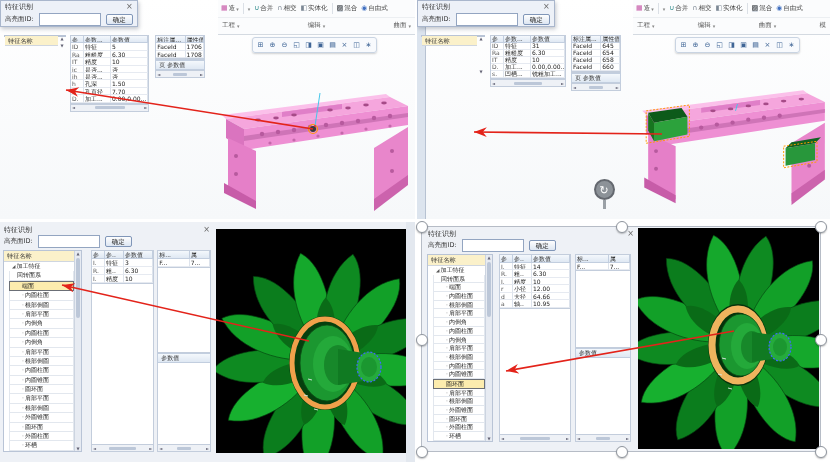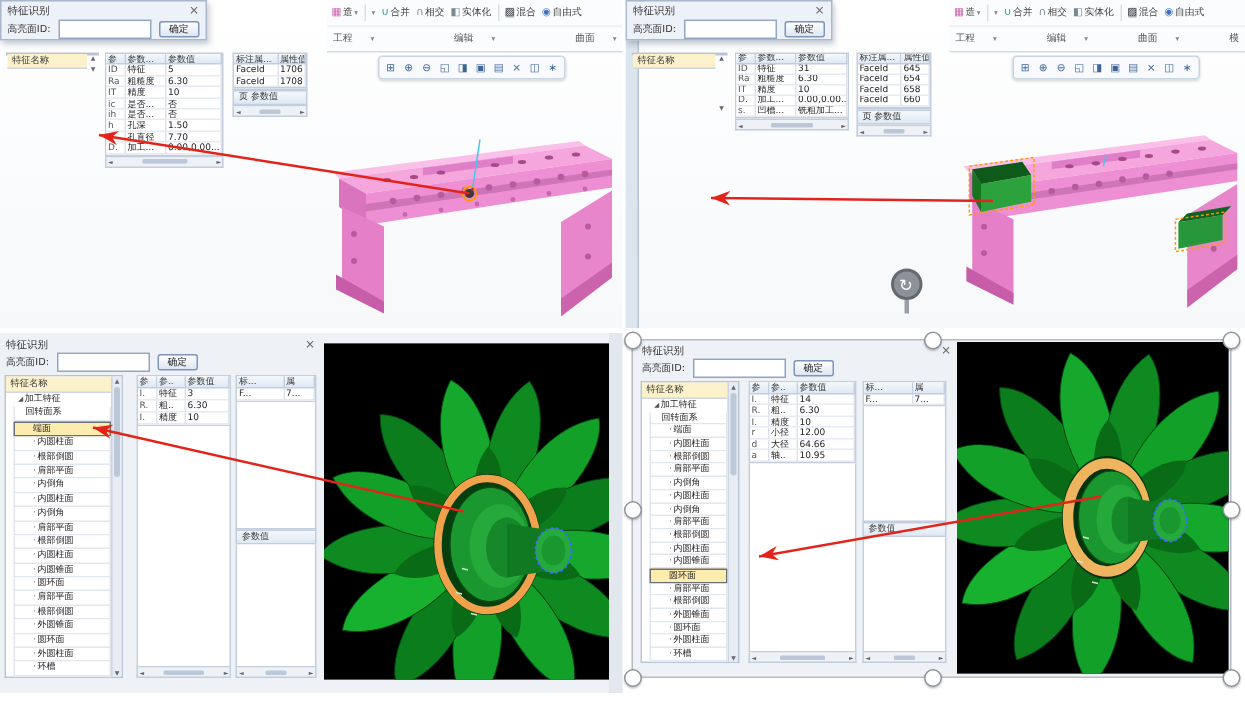--- a/index.html
+++ b/index.html
@@ -12,21 +12,21 @@
   #shot-br{left:421px;top:226px;width:400px;height:226px;background:#eef1f6;border:1px solid #b6bcc6;box-sizing:border-box}
   
   .ribbon{position:absolute;top:0;height:34px;border-bottom:1px solid #d4dae1;background:#fbfcfd;font-size:6.5px;color:#444}
   .r1{height:17px;display:flex;align-items:center;gap:4px;padding:0 3px;white-space:nowrap}
   .r2{height:15px;display:flex;align-items:center;justify-content:space-between;padding:0 4px;color:#555;border-top:1px solid #eceff2}
   .ritem{display:flex;align-items:center;gap:1px}
   .ric{font-size:7px;line-height:7px;color:#7b8794}
   .ric.teal{color:#2e8b8b}.ric.blue{color:#3f6fc0}.ric.dark{color:#333;background:#cfd6de;border-radius:1px}.ric.pink{color:#c75ca8}
   .sep{width:1px;height:11px;background:#dbe0e6}
   .caret{font-size:5px;color:#888}
-  .grp{display:flex;align-items:center;gap:12px}
+  .grp{display:flex;align-items:center;gap:2px}
   
   .viewtb{position:absolute;display:flex;gap:1px;padding:1px 2px;background:rgba(248,250,253,.93);
           border:1px solid #c9d4e2;border-radius:3px;box-shadow:0 1px 2px rgba(0,0,0,.18);z-index:5}
   .vbtn{width:11px;height:12px;font-size:7px;line-height:12px;text-align:center;color:#3f6596}
   
   .dlg{position:absolute;background:#edf1f8;border:1px solid #a9b6cc;box-shadow:1px 2px 4px rgba(60,70,90,.3);font-size:6px;z-index:10}
   .dlg-bl,.dlg-br{border:none;box-shadow:none;background:#eef1f6}
   .dlg-title{height:12px;display:flex;justify-content:space-between;align-items:center;padding:0 4px;font-size:7px;color:#333}
   .close-x{color:#666;font-size:8px;line-height:8px}
   .id-row{display:flex;align-items:center;gap:5px;padding:0 4px;height:13px;font-size:6.5px;color:#333}

